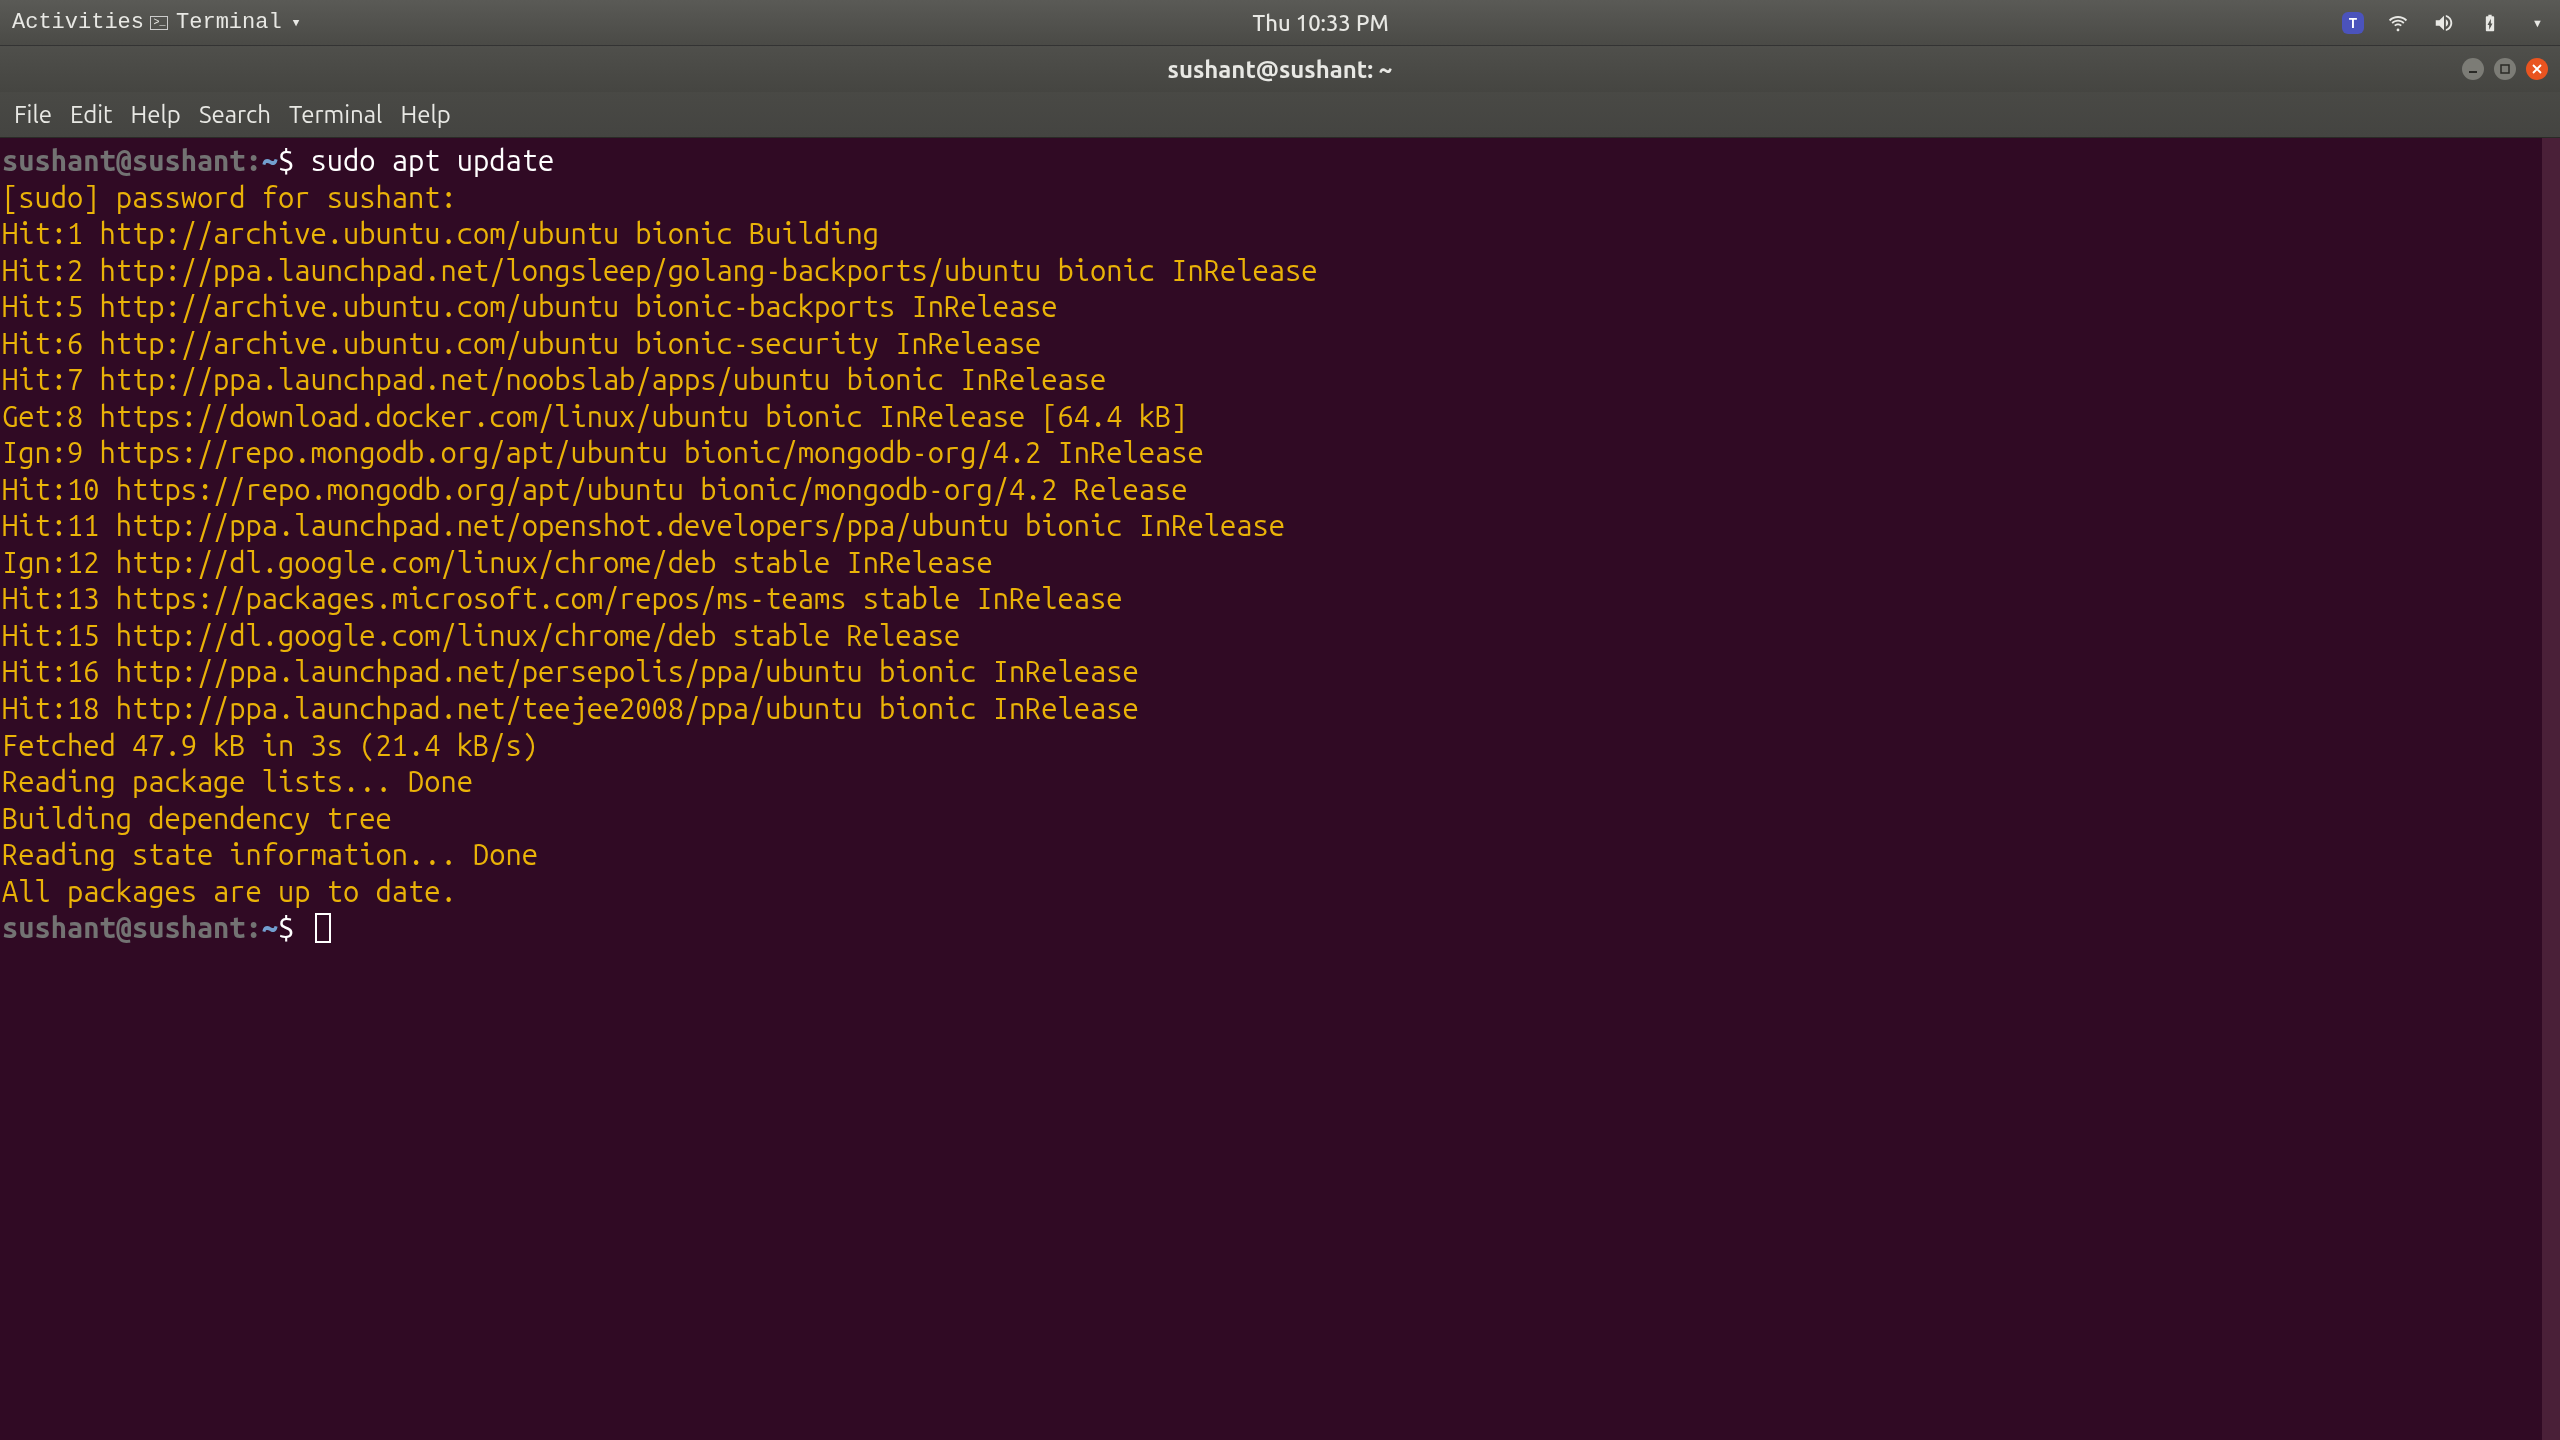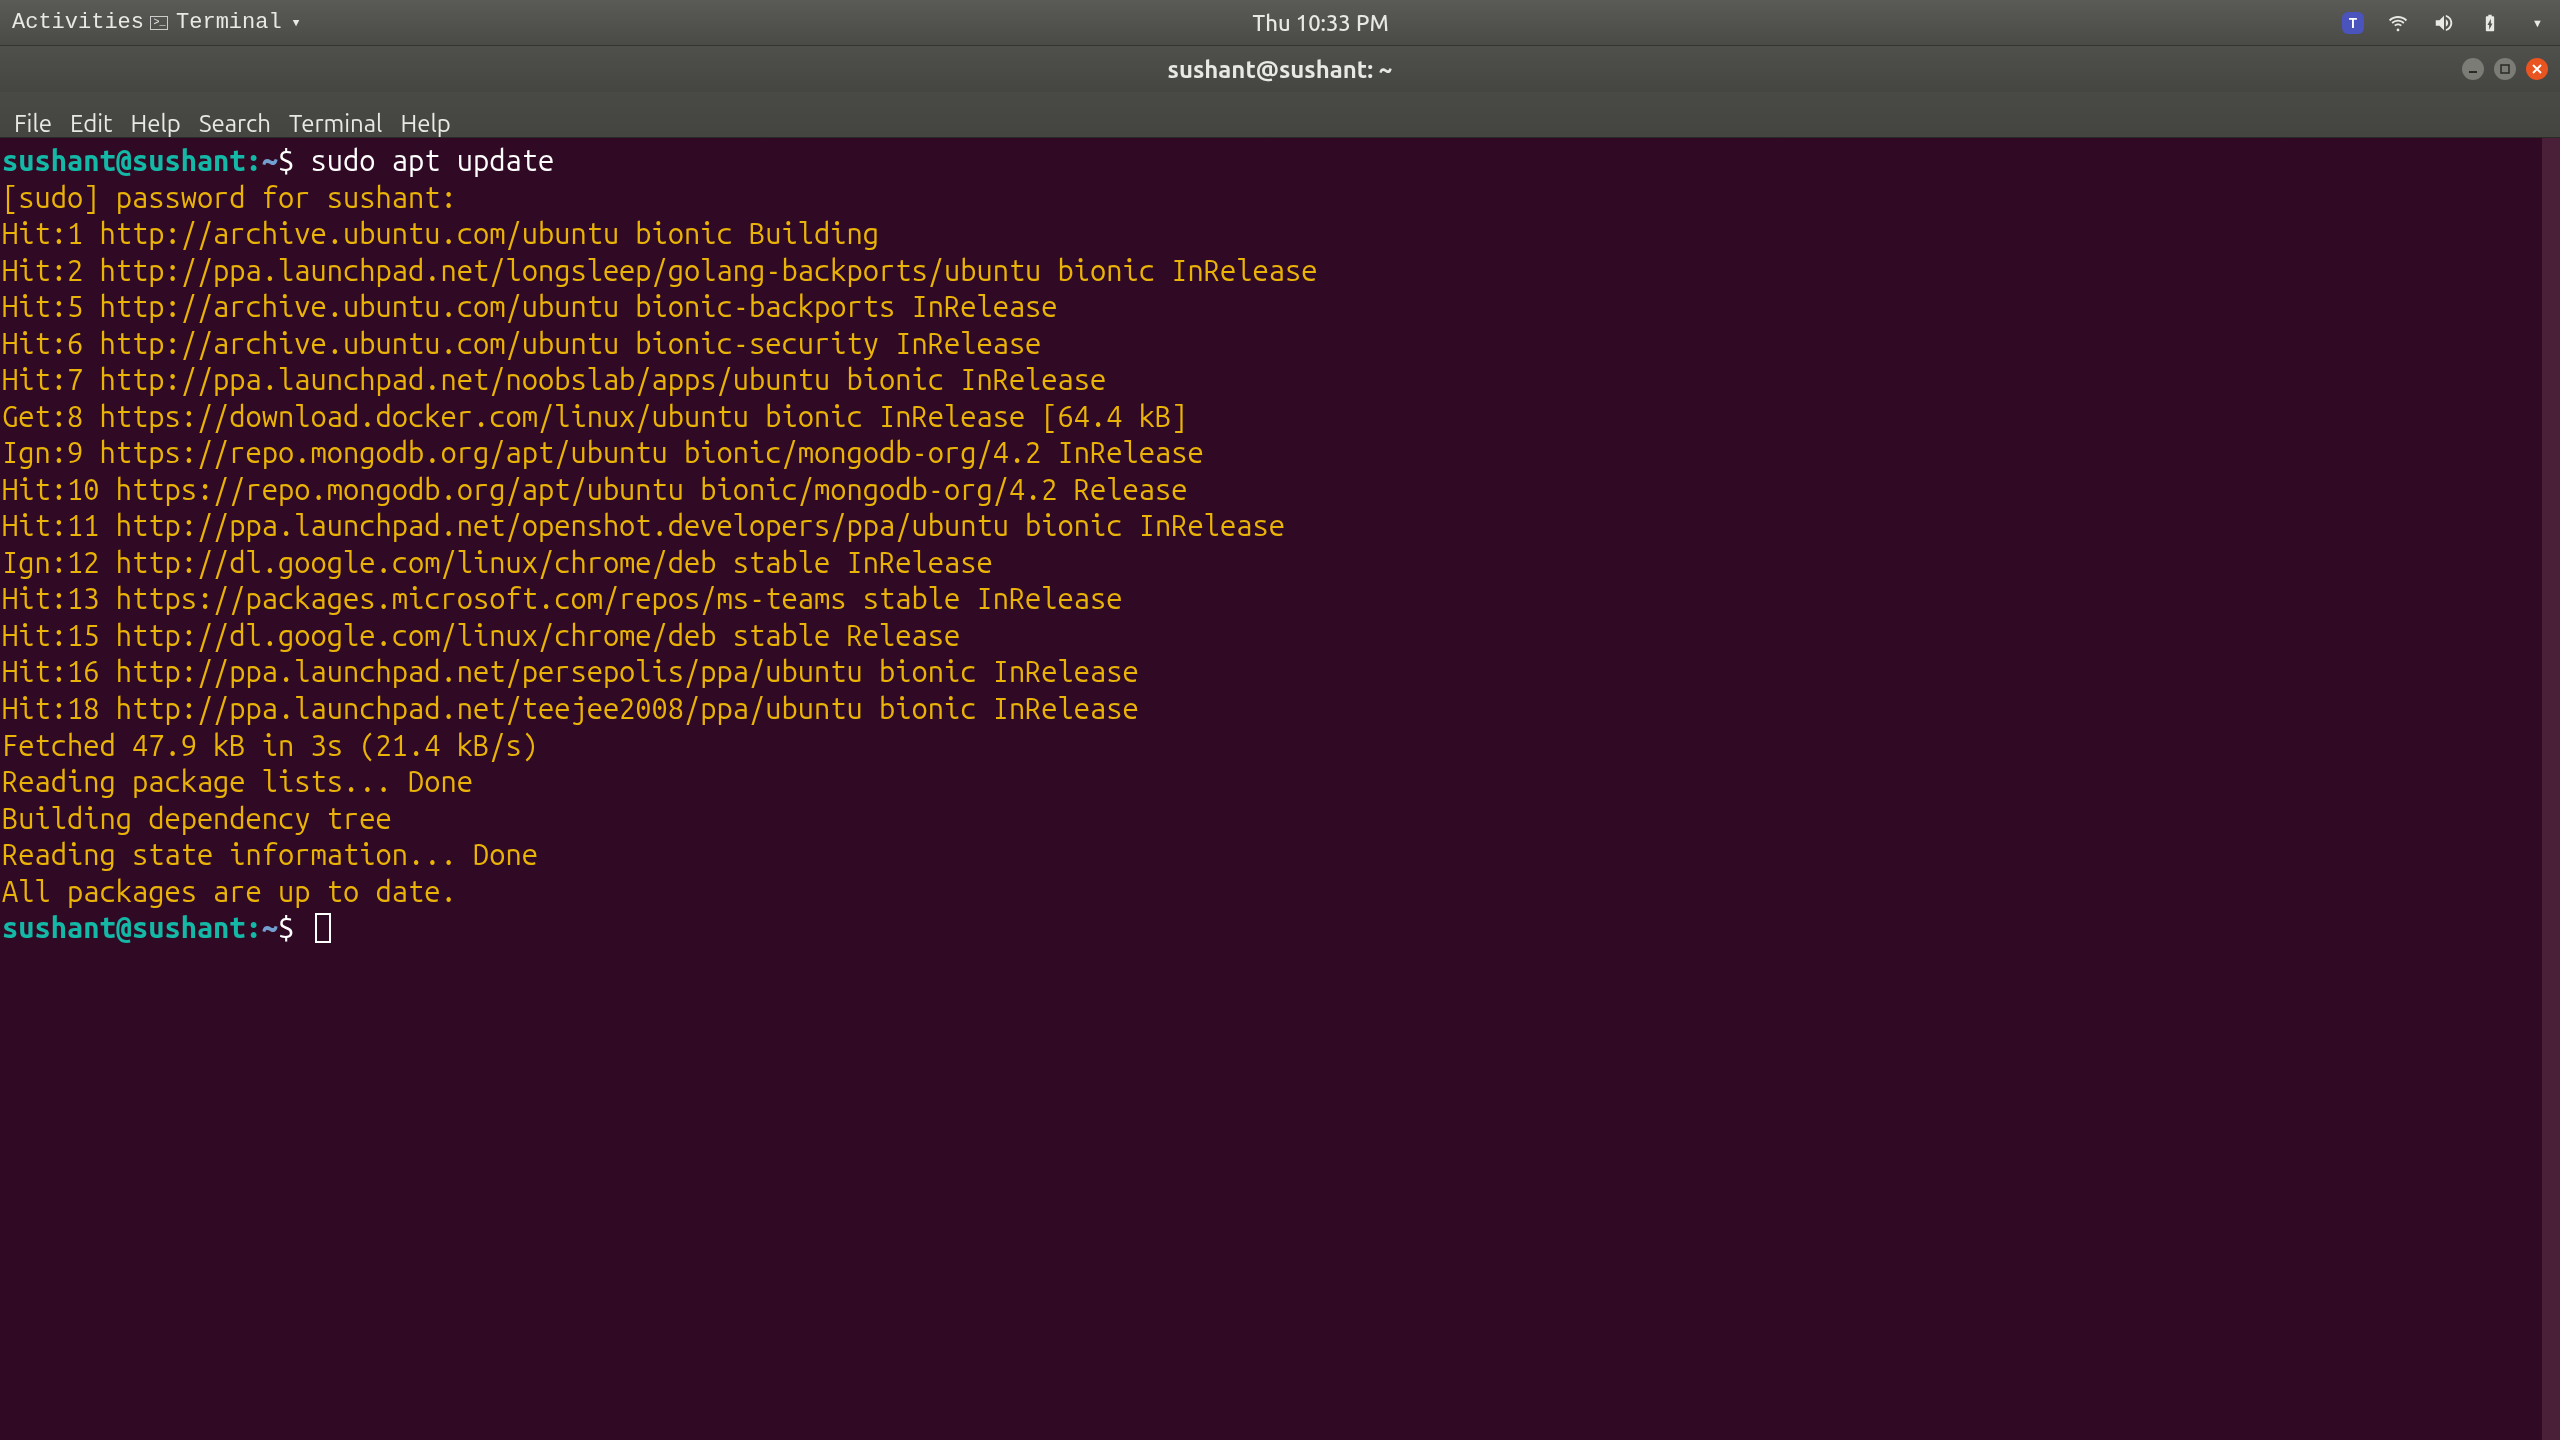--- a/index.html
+++ b/index.html
@@ -115,21 +115,21 @@
       background: #7c7c76;
     }
     .window-control.close {
       background: #e95420;
       color: #fff;
     }
     .menu-bar {
       background: linear-gradient(to bottom, #494945, #444441);
       height: 46px;
       display: flex;
-      align-items: flex-end;
+      align-items: center;
       gap: 18px;
       padding: 0 14px;
       color: #e8e8e4;
       font-size: 24px;
       border-bottom: 1px solid #2a2a26;
     }
     .menu-item {
       cursor: pointer;
     }
     .terminal-body {
@@ -145,21 +145,21 @@
     }
     .scrollbar {
       position: absolute;
       right: 0;
       top: 0;
       width: 18px;
       height: 100%;
       background: #4a2038;
     }
     .prompt-user {
-      color: #14b8a6;
+      color: #737373;
       font-weight: bold;
       margin-top: 22px;
     }
     .prompt-path {
       color: #729fcf;
       font-weight: bold;
     }
     .prompt-dollar {
       color: #ffffff;
     }

